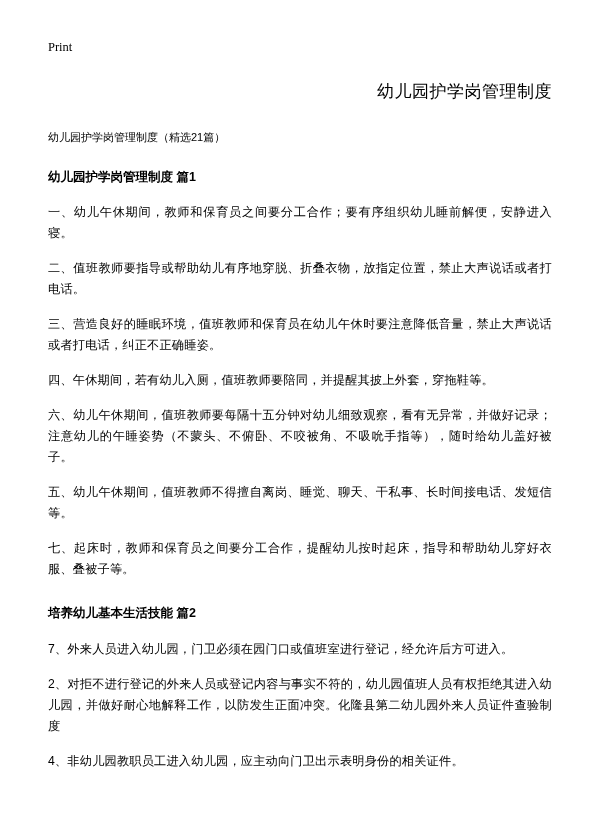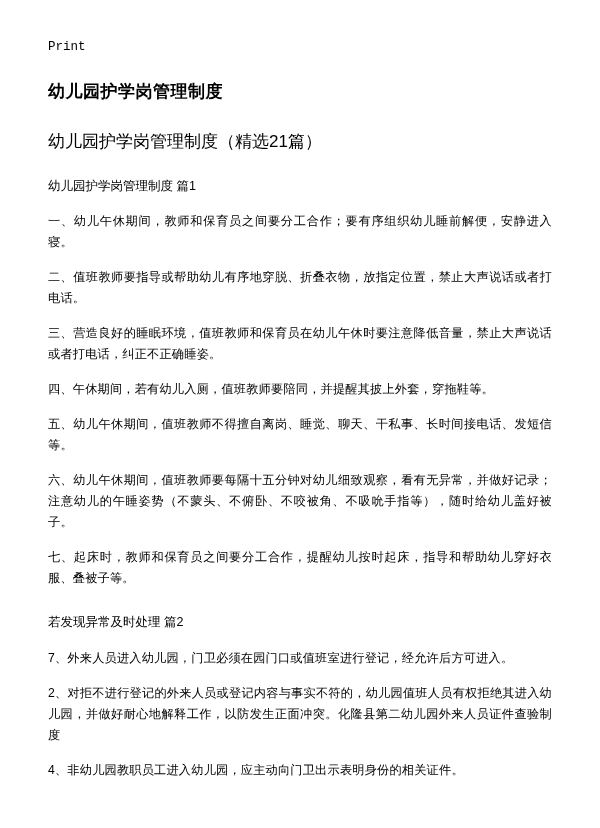--- a/index.html
+++ b/index.html
@@ -19,38 +19,38 @@
     width: 600px;
     height: 828px;
     box-sizing: border-box;
     padding: 40px 48px 0 48px;
   }
   .print-link {
     font-size: 12.5px;
     line-height: 1.2;
     color: #000;
     margin: 0 0 26px 0;
-    font-family: Liberation Mono, monospace;
+    font-family: Liberation Serif, serif;
   }
   .doc-title {
-    text-align: left;
+    text-align: right;
     font-size: 17px;
-    font-weight: bold;
+    font-weight: normal;
     letter-spacing: 0.5px;
     margin: 0 0 26px 0;
     line-height: 1.3;
   }
   .subtitle {
-    font-size: 17px;
+    font-size: 11px;
     margin: 0 0 22px 0;
     line-height: 1.5;
   }
   .section-heading {
     font-size: 12.5px;
-    font-weight: normal;
+    font-weight: bold;
     margin: 0 0 16px 0;
     line-height: 1.5;
   }
   .para {
     font-size: 12.2px;
     line-height: 1.72;
     margin: 0 0 14px 0;
     text-align: justify;
     letter-spacing: 0.2px;
   }
@@ -68,27 +68,27 @@
   <h1 class="doc-title">幼儿园护学岗管理制度</h1>
 
   <div class="subtitle">幼儿园护学岗管理制度（精选21篇）</div>
 
   <div class="section">
     <div class="section-heading">幼儿园护学岗管理制度  篇1</div>
     <p class="para">一、幼儿午休期间，教师和保育员之间要分工合作；要有序组织幼儿睡前解便，安静进入寝。</p>
     <p class="para">二、值班教师要指导或帮助幼儿有序地穿脱、折叠衣物，放指定位置，禁止大声说话或者打电话。</p>
     <p class="para">三、营造良好的睡眠环境，值班教师和保育员在幼儿午休时要注意降低音量，禁止大声说话或者打电话，纠正不正确睡姿。</p>
     <p class="para">四、午休期间，若有幼儿入厕，值班教师要陪同，并提醒其披上外套，穿拖鞋等。</p>
+    <p class="para">六、幼儿午休期间，值班教师要每隔十五分钟对幼儿细致观察，看有无异常，并做好记录；注意幼儿的午睡姿势（不蒙头、不俯卧、不咬被角、不吸吮手指等），随时给幼儿盖好被子。</p>
     <p class="para">五、幼儿午休期间，值班教师不得擅自离岗、睡觉、聊天、干私事、长时间接电话、发短信等。</p>
-    <p class="para">六、幼儿午休期间，值班教师要每隔十五分钟对幼儿细致观察，看有无异常，并做好记录；注意幼儿的午睡姿势（不蒙头、不俯卧、不咬被角、不吸吮手指等），随时给幼儿盖好被子。</p>
     <p class="para">七、起床时，教师和保育员之间要分工合作，提醒幼儿按时起床，指导和帮助幼儿穿好衣服、叠被子等。</p>
   </div>
 
   <div class="spacer-lg"></div>
 
   <div class="section">
-    <div class="section-heading">若发现异常及时处理  篇2</div>
+    <div class="section-heading">培养幼儿基本生活技能  篇2</div>
     <p class="para">7、外来人员进入幼儿园，门卫必须在园门口或值班室进行登记，经允许后方可进入。</p>
     <p class="para">2、对拒不进行登记的外来人员或登记内容与事实不符的，幼儿园值班人员有权拒绝其进入幼儿园，并做好耐心地解释工作，以防发生正面冲突。化隆县第二幼儿园外来人员证件查验制度</p>
     <p class="para">4、非幼儿园教职员工进入幼儿园，应主动向门卫出示表明身份的相关证件。</p>
   </div>
 
 </div>
 
 </body></html>

